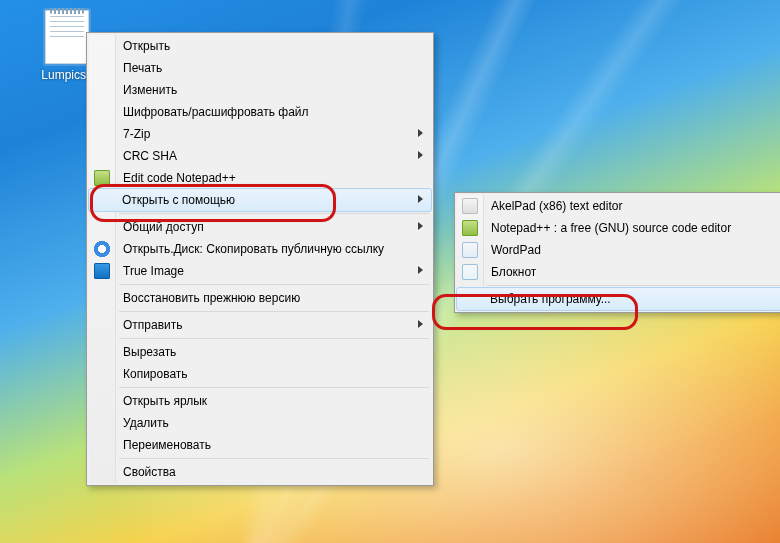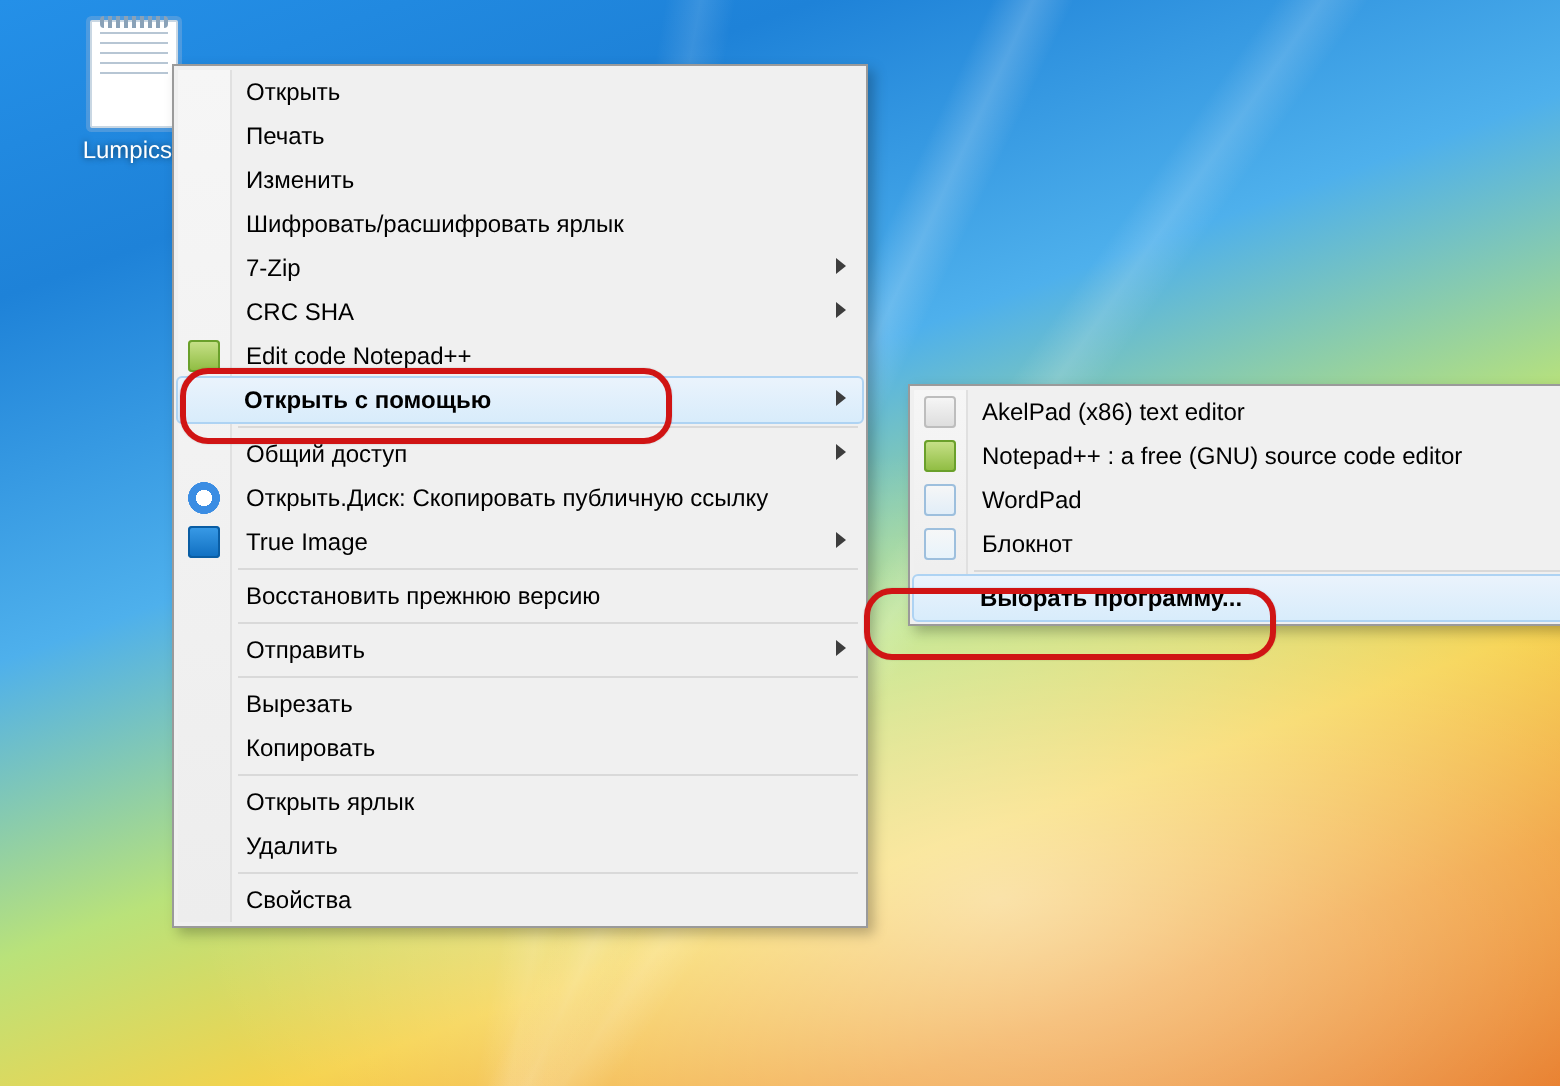--- a/index.html
+++ b/index.html
@@ -111,21 +111,20 @@
     border-top:4px solid transparent;
     border-bottom:4px solid transparent;
     border-left:5px solid #3d3d3d;
   }
   .menu li.hover{
     background: linear-gradient(#eaf3fc,#d8ecfb);
     border:1px solid #aed3f3;
     border-radius:3px;
     margin:-1px;
     padding:4px 27px 4px 33px;
-    font-weight:bold;
   }
   .menu li .icn{
     position:absolute;
     left:5px; top:50%;
     width:16px; height:16px; margin-top:-8px;
     border-radius:2px;
   }
   .icn.yadisk{background:radial-gradient(circle at 50% 50%, #fff 35%, #3b8de3 36% 70%, transparent 71%);}
   .icn.trueimg{background:linear-gradient(#3a9ce8,#0f6ec0); box-shadow:inset 0 0 0 1px #0a5da3;}
   .icn.npp{background:linear-gradient(#c9e28b,#8dbb3f); box-shadow:inset 0 0 0 1px #6aa02b;}
@@ -158,39 +157,40 @@
       </div>
     <div class="label">Lumpics.t</div>
   </div>
 
   <div id="main-menu" class="menu">
     <div class="icon-col"></div>
     <ul>
       <li class="bold">Открыть</li>
       <li>Печать</li>
       <li>Изменить</li>
-      <li>Шифровать/расшифровать ярлык</li>
+      <li>Шифровать/расшифровать файл</li>
       <li><span>7-Zip</span><span class="arrow"></span></li>
       <li><span>CRC SHA</span><span class="arrow"></span></li>
       <li><span class="icn npp"></span><span>Edit code Notepad++</span></li>
       <li class="hover"><span>Открыть с помощью</span><span class="arrow"></span></li>
       <li class="sep"></li>
       <li><span>Общий доступ</span><span class="arrow"></span></li>
       <li><span class="icn yadisk"></span><span>Открыть.Диск: Скопировать публичную ссылку</span></li>
       <li><span class="icn trueimg"></span><span>True Image</span><span class="arrow"></span></li>
       <li class="sep"></li>
       <li>Восстановить прежнюю версию</li>
       <li class="sep"></li>
       <li><span>Отправить</span><span class="arrow"></span></li>
       <li class="sep"></li>
       <li>Вырезать</li>
       <li>Копировать</li>
       <li class="sep"></li>
       <li>Открыть ярлык</li>
       <li>Удалить</li>
+      <li>Переименовать</li>
       <li class="sep"></li>
       <li>Свойства</li>
     </ul>
   </div>
 
   <div id="sub-menu" class="menu">
     <div class="icon-col"></div>
     <ul>
       <li><span class="icn akel"></span><span>AkelPad (x86) text editor</span></li>
       <li><span class="icn npp"></span><span>Notepad++ : a free (GNU) source code editor</span></li>

